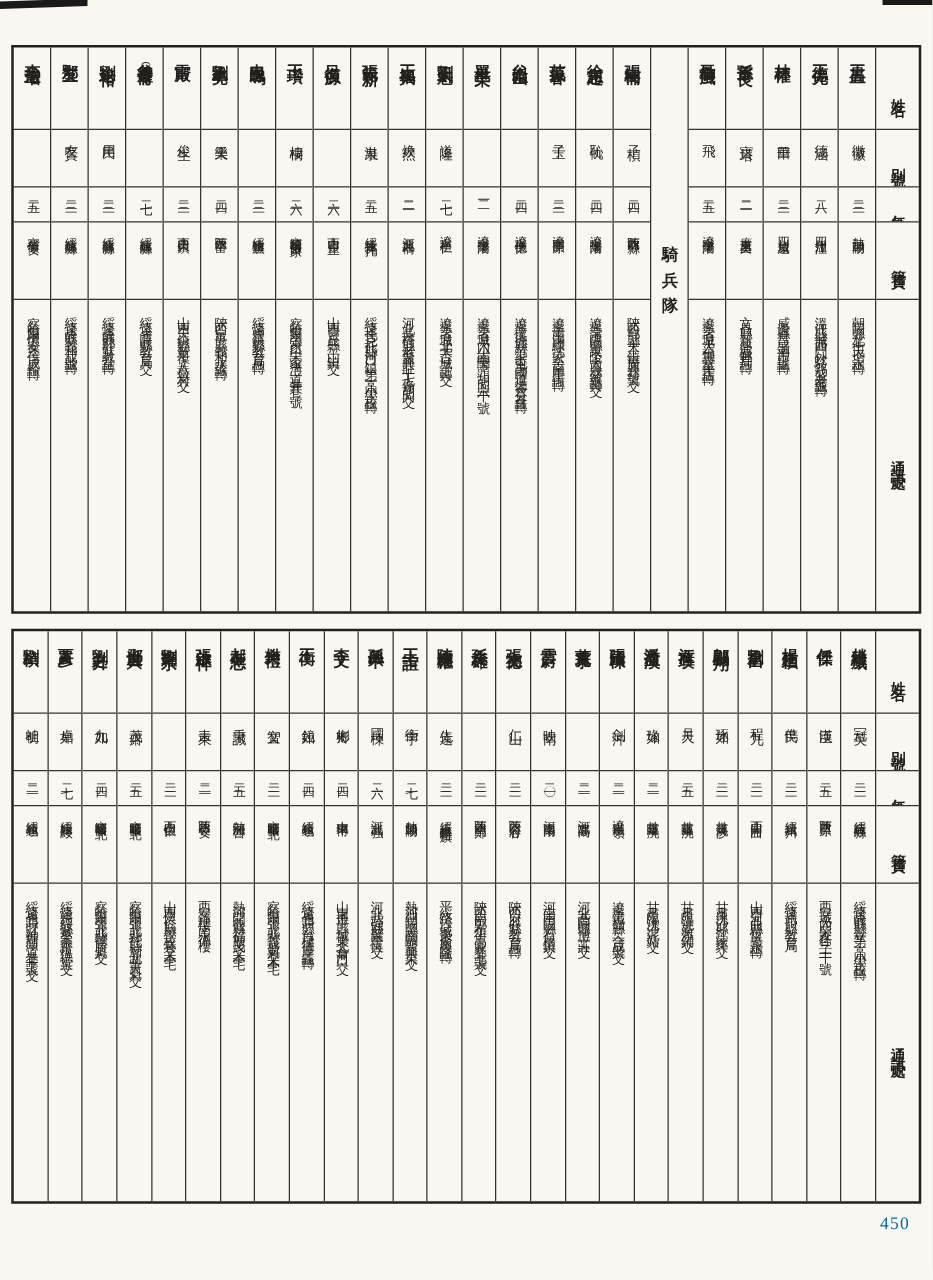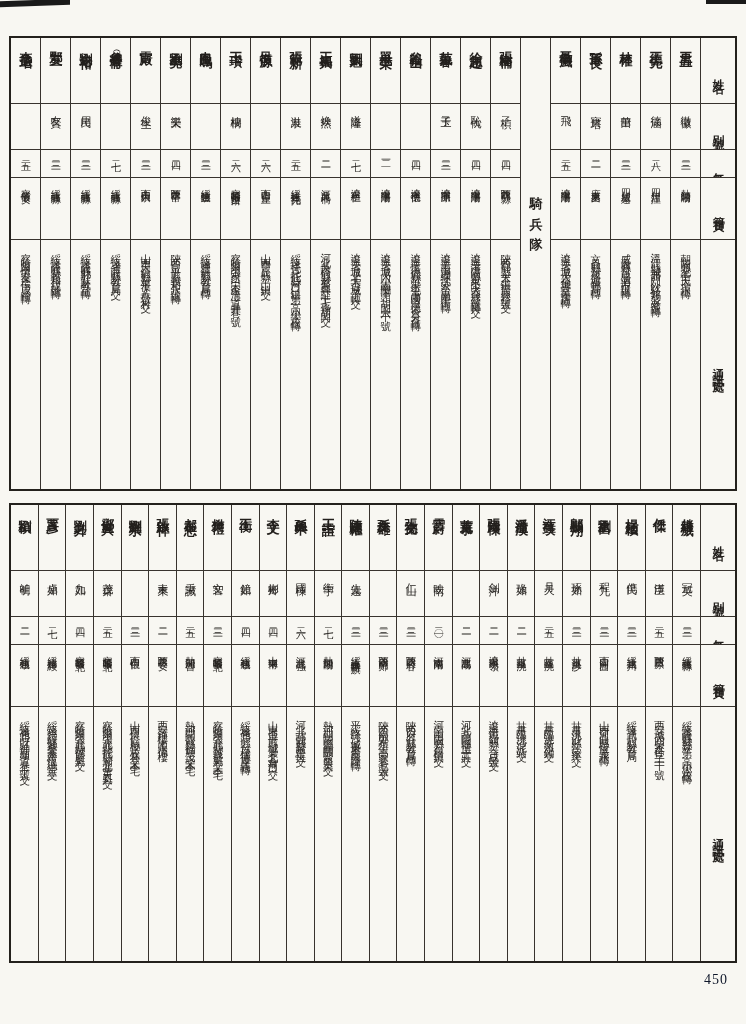--- a/index.html
+++ b/index.html
@@ -54,21 +54,21 @@
 
   .divider-col { padding-top:148px; align-items:center; }
   .divider-text {
     writing-mode:vertical-rl;
     font-size:13px; font-weight:bold; letter-spacing:20px;
     align-self:center;
   }
 
   .page-number {
     position:absolute; right:18px; bottom:36px;
-    font-size:14px; letter-spacing:1px; color:#0f172a;
+    font-size:14px; letter-spacing:1px; color:#0369a1;
   }
 </style>
 </head>
 <body>
 
 <div class="page">
   <div class="scan-artifact left"></div>
   <div class="scan-artifact right"></div>
 
   <section class="reg-table top">

